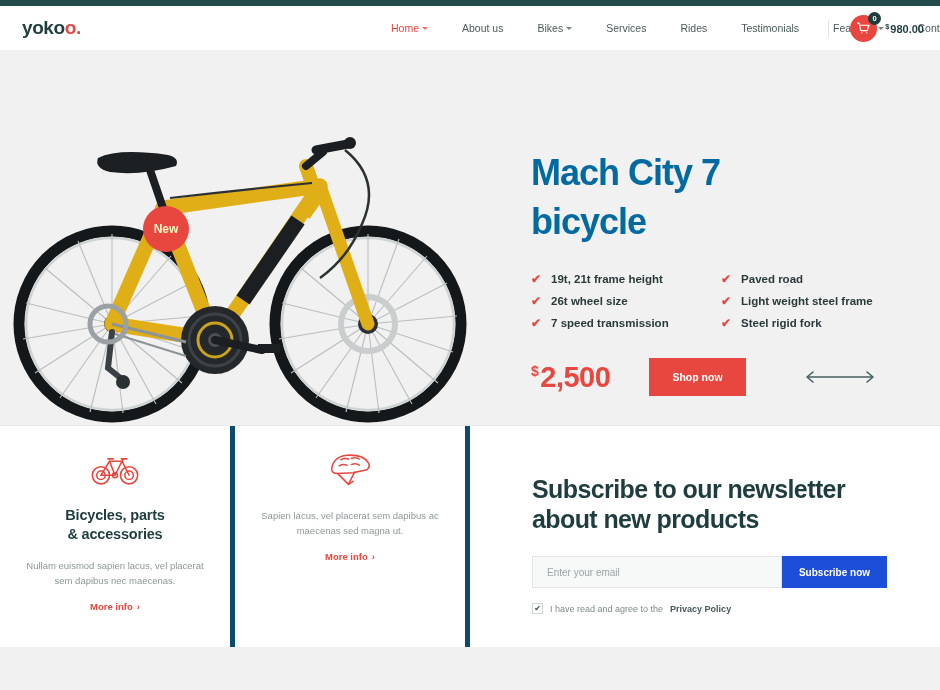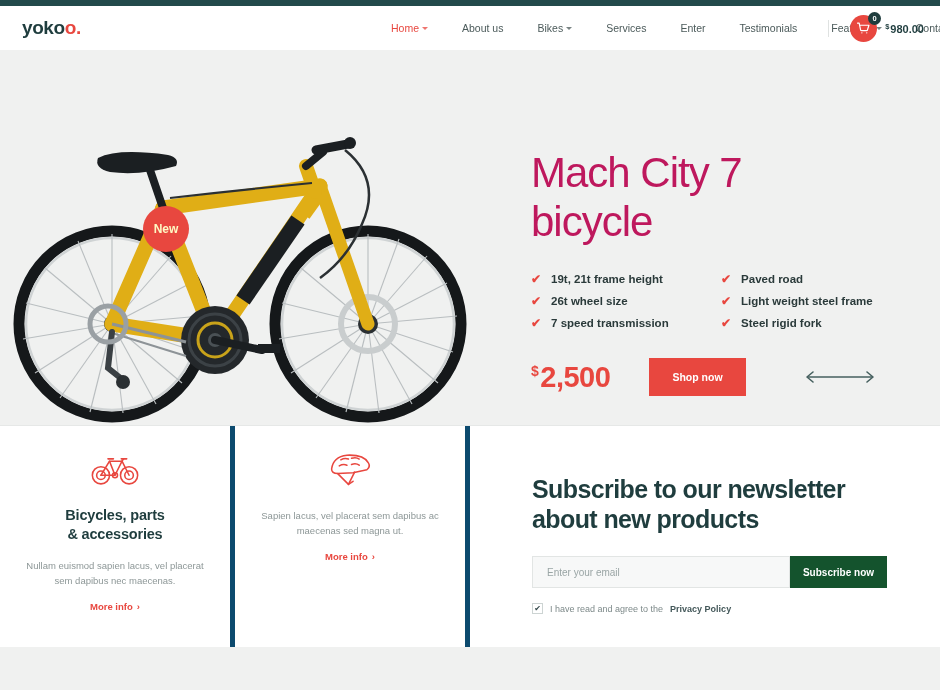--- a/index.html
+++ b/index.html
@@ -76,22 +76,22 @@
   }
   .new-badge {
     position: absolute; left: 143px; top: 156px;
     width: 46px; height: 46px; border-radius: 50%;
     background: #e8473f; color: #fef9c3;
     display: flex; align-items: center; justify-content: center;
     font-size: 12px; font-weight: 700; z-index: 4;
   }
   .hero-copy { position: absolute; left: 531px; top: 98px; width: 400px; }
   .hero-title {
-    font-size: 42px; line-height: 49px; font-weight: 400;
-    color: #be185d; letter-spacing: -1px;
+    font-size: 36px; line-height: 49px; font-weight: 700;
+    color: #0369a1; letter-spacing: -1px;
   }
 
   .feature-grid {
     display: flex; margin-top: 27px; column-gap: 18px;
   }
   .feature-col { display: flex; flex-direction: column; gap: 10px; }
   .feature-col:first-child { width: 172px; }
   .feature {
     display: flex; align-items: center; gap: 10px;
     font-size: 11.5px; font-weight: 700; color: #2a3a3a; white-space: nowrap;
@@ -145,21 +145,21 @@
     color: #1f3d3e; letter-spacing: -0.6px;
   }
   .nl-form { display: flex; margin-top: 22px; width: 355px; height: 32px; }
   .nl-input {
     flex: 1; border: 1px solid #e2e5e4; background: #f7f8f8;
     padding: 0 14px; font-size: 10px; color: #6b7878;
     font-family: "Liberation Sans", sans-serif; outline: none;
   }
   .nl-input::placeholder { color: #9aa5a5; }
   .nl-btn {
-    width: 97px; background: #14532d; color: #fff; border: none;
+    width: 105px; background: #1d4ed8; color: #fff; border: none;
     font-size: 10px; font-weight: 700; cursor: pointer;
     font-family: "Liberation Sans", sans-serif;
   }
   .nl-check {
     display: flex; align-items: center; gap: 7px; margin-top: 15px;
     font-size: 9px; color: #7e8a8a;
   }
   .cbox {
     width: 11px; height: 11px; border: 1px solid #cdd4d3; background: #fff;
     display: flex; align-items: center; justify-content: center;
@@ -187,21 +187,21 @@
       <span>About us</span>
     </div>
     <div class="nav-item">
       <span>Bikes</span>
       <span class="caret"></span>
     </div>
     <div class="nav-item">
       <span>Services</span>
     </div>
     <div class="nav-item">
-      <span>Enter</span>
+      <span>Rides</span>
     </div>
     <div class="nav-item">
       <span>Testimonials</span>
     </div>
     <div class="nav-item">
       <span>Features</span>
       <span class="caret"></span>
     </div>
     <div class="nav-item">
       <span>Contacts</span>

